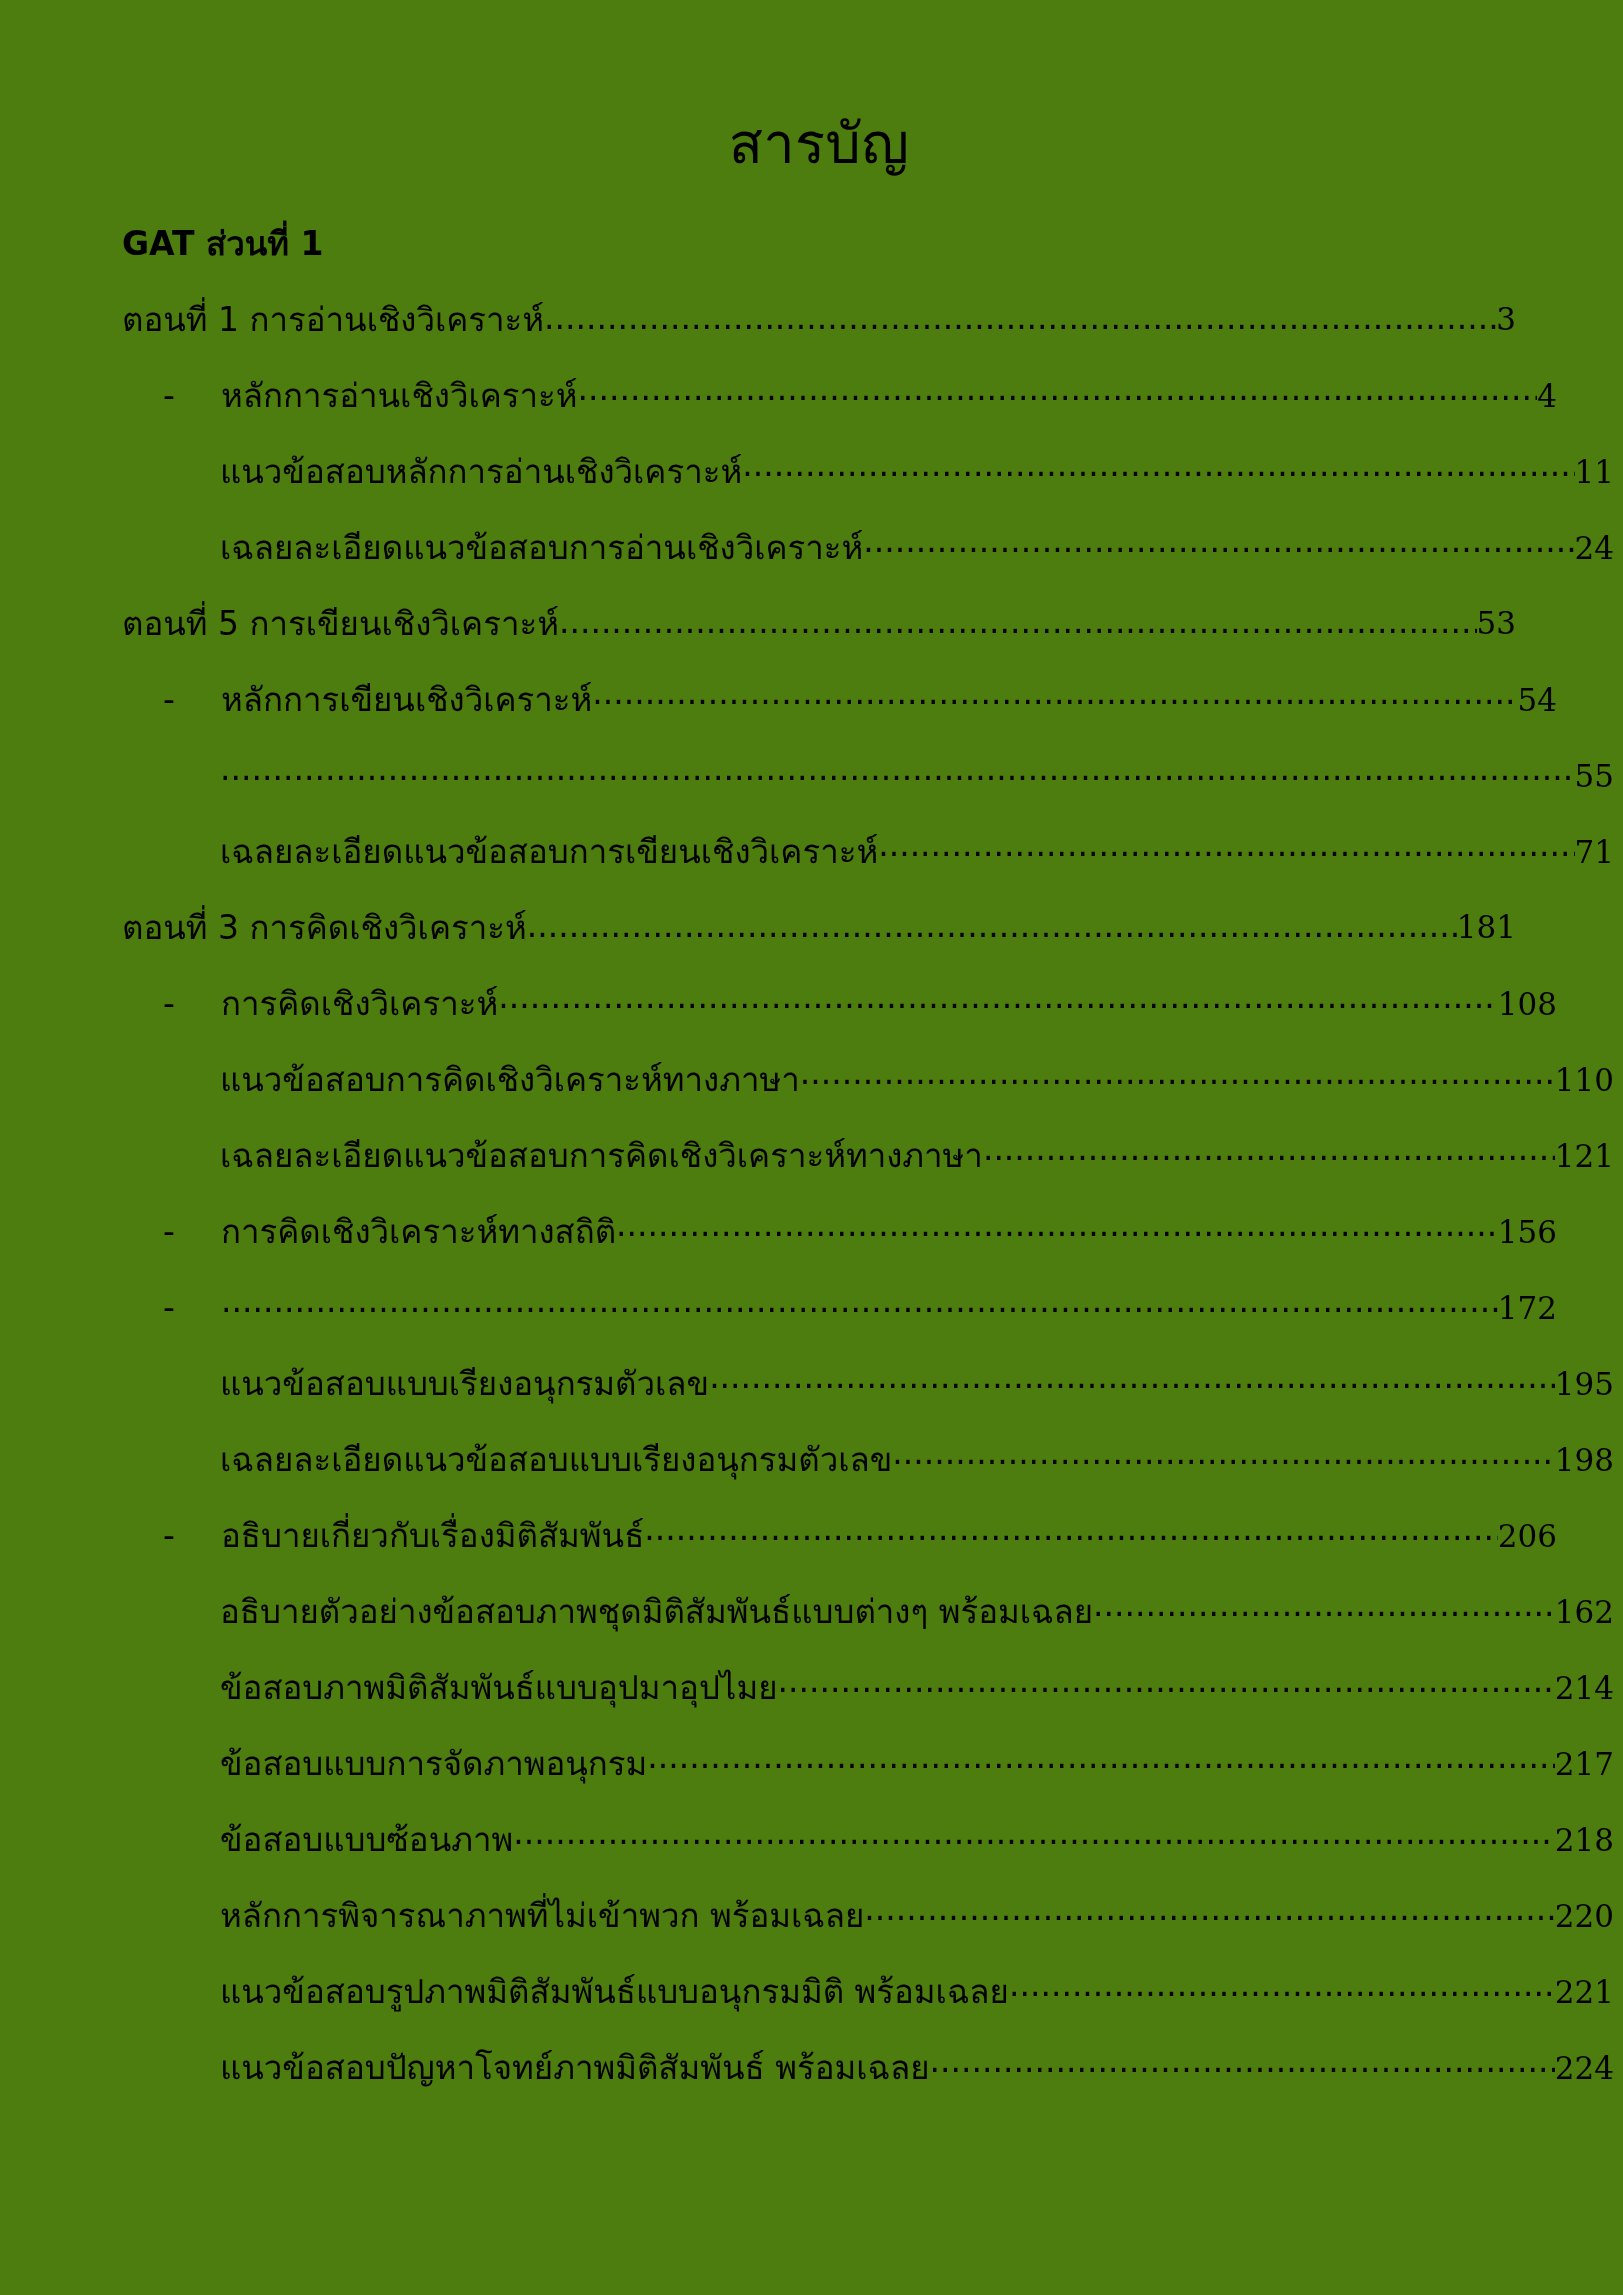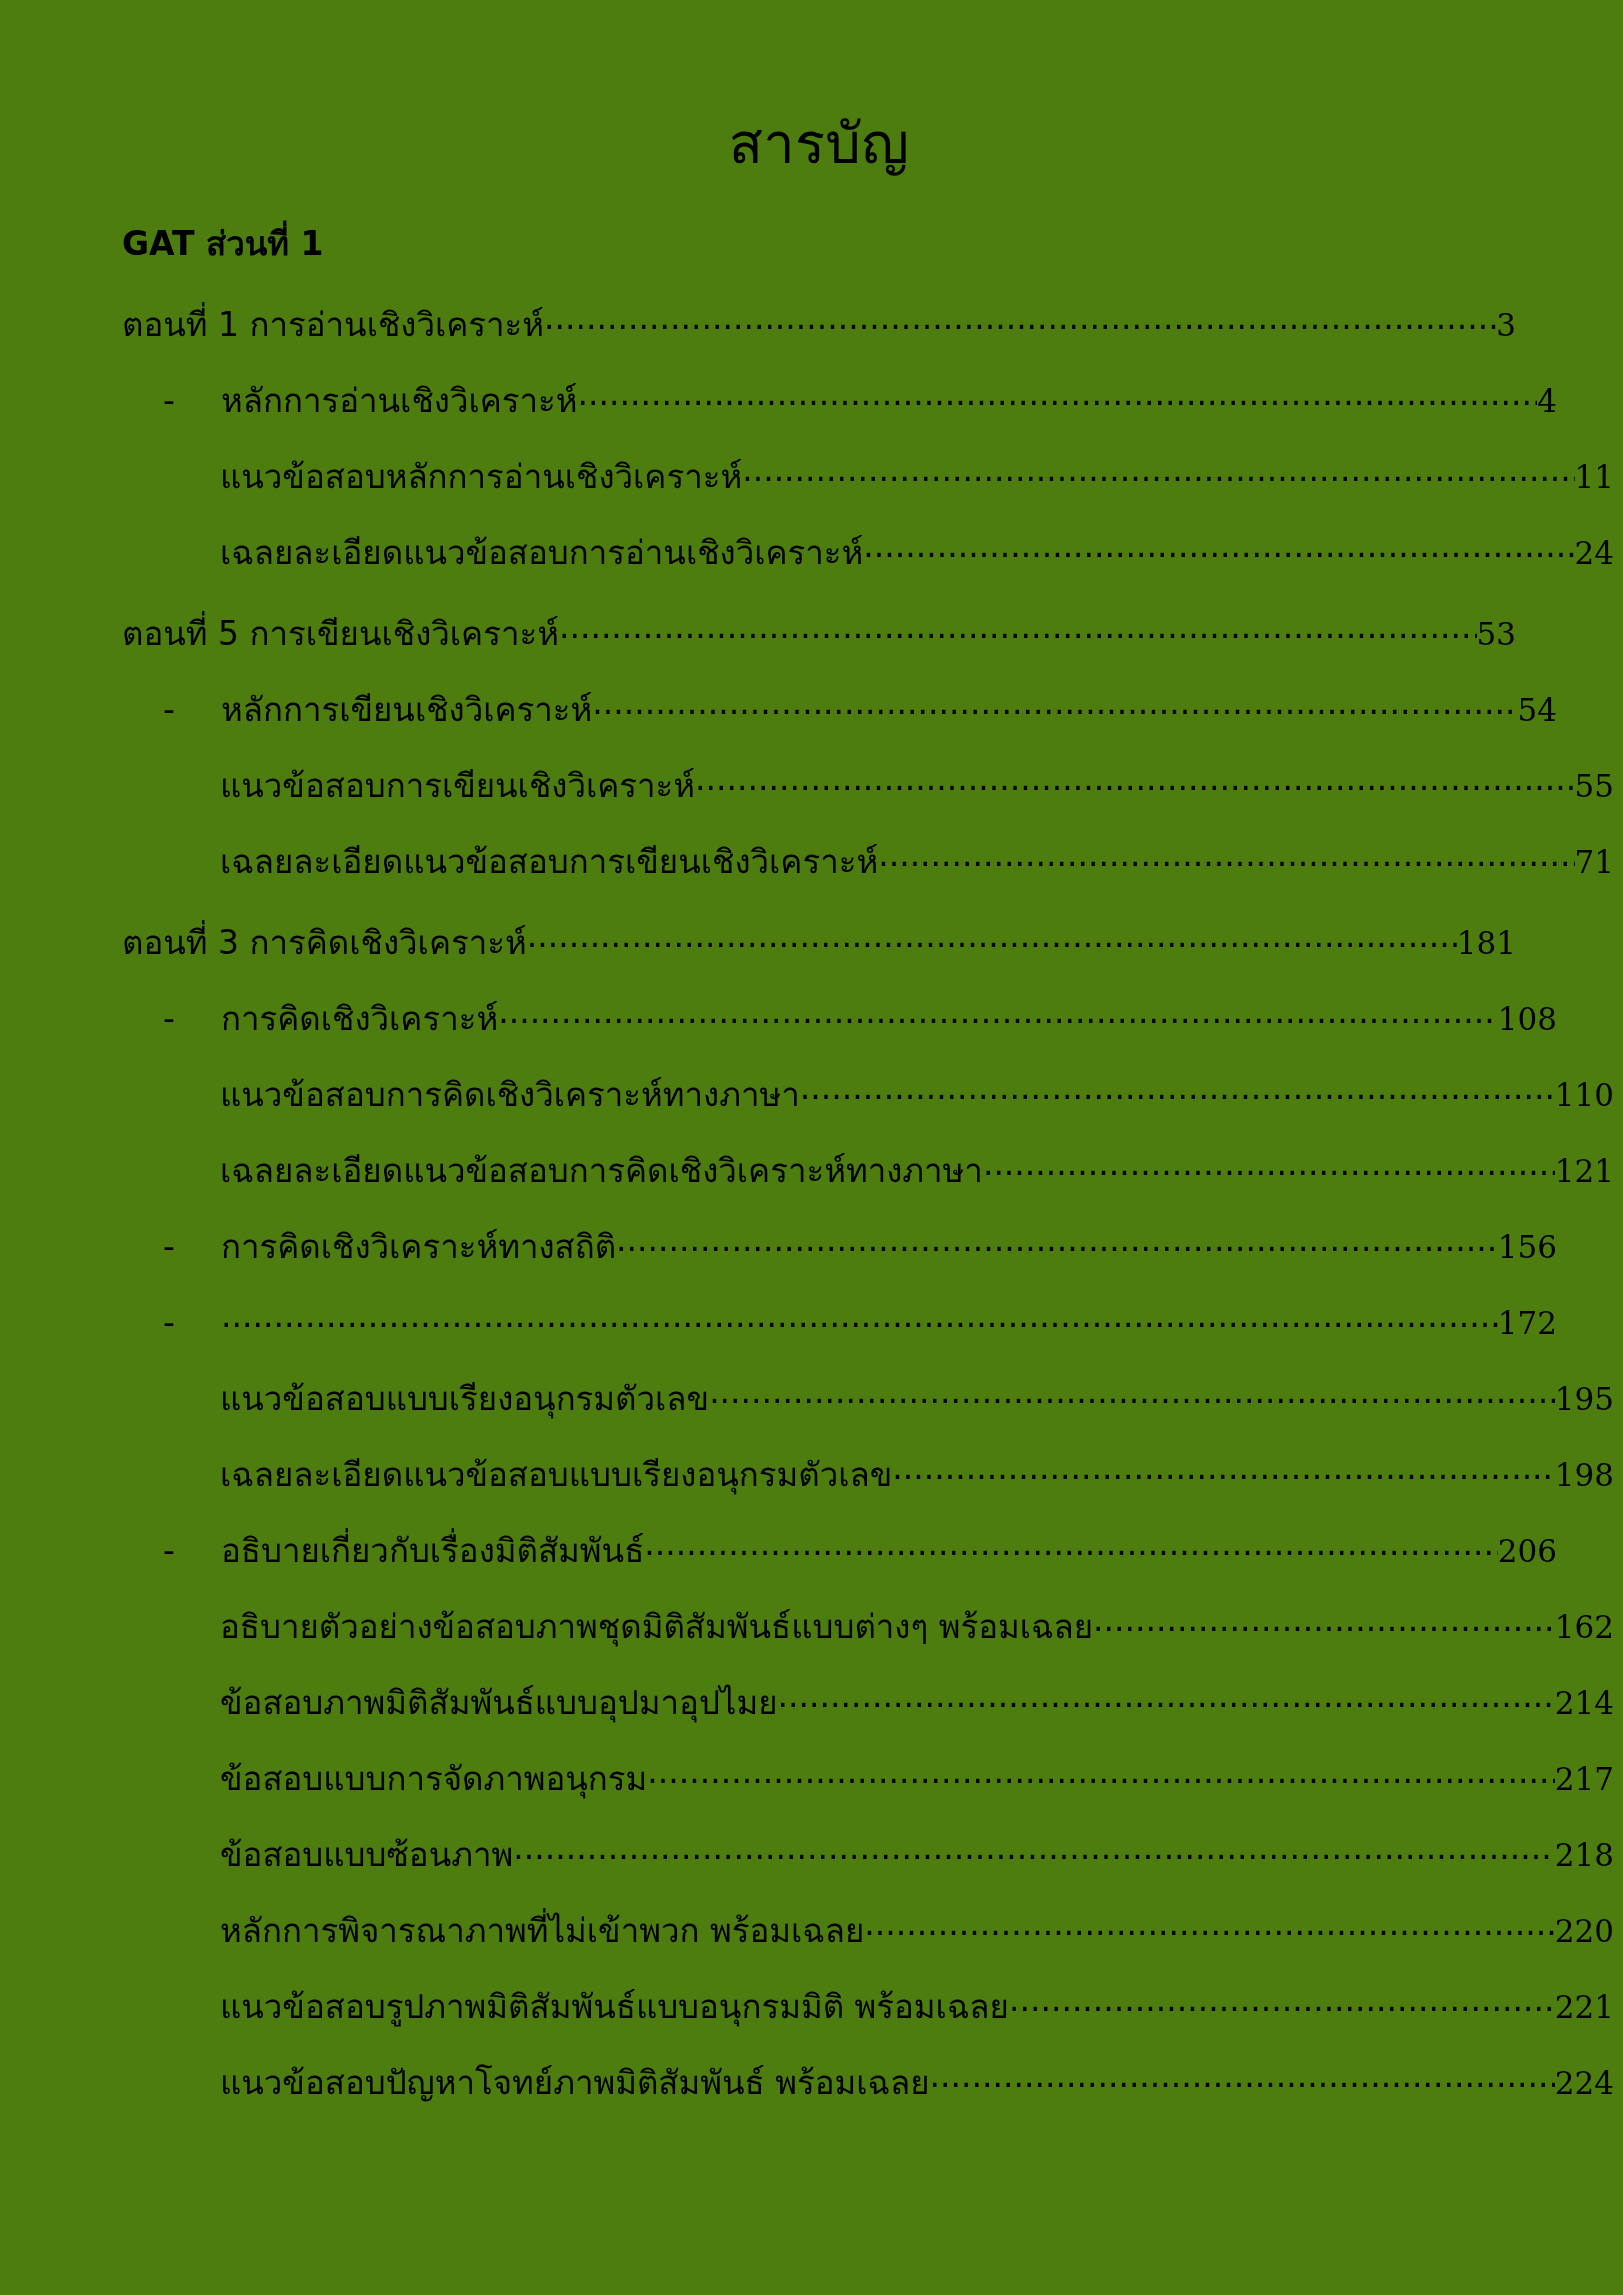--- a/index.html
+++ b/index.html
@@ -88,21 +88,21 @@
     color: #000;
   }
   .toc-row .pageno {
     flex: 0 0 auto;
     text-align: right;
     font-family: "DejaVu Serif", "Liberation Serif", serif;
     font-size: 31px;
   }
 
   
-  .lvl-section { padding-top: 43px; padding-left: 0px; }
+  .lvl-section { padding-top: 43px; padding-left: 0px; align-items: center; }
   .lvl-dash    { padding-top: 38px; padding-left: 41px; }
   .lvl-plain   { padding-top: 38px; padding-left: 98px; }
 
   .lvl-dash .bullet {
     width: 58px;
     padding-left: 0px;
   }
   .lvl-dash .label { padding-left: 0px; }
 </style>
 </head>
@@ -142,21 +142,20 @@
           <span class="leader"></span>
           <span class="pageno">53</span>
         </li>
         <li class="toc-row lvl-dash">
           <span class="bullet">-</span>
           <span class="label">หลักการเขียนเชิงวิเคราะห์</span>
           <span class="leader"></span>
           <span class="pageno">54</span>
         </li>
         <li class="toc-row lvl-plain">
-          <span class="label">แนวข้อสอบการเขียนเชิงวิเคราะห์</span>
           <span class="leader"></span>
           <span class="pageno">55</span>
         </li>
         <li class="toc-row lvl-plain">
           <span class="label">เฉลยละเอียดแนวข้อสอบการเขียนเชิงวิเคราะห์</span>
           <span class="leader"></span>
           <span class="pageno">71</span>
         </li>
         <li class="toc-row lvl-section">
           <span class="label">ตอนที่ 3 การคิดเชิงวิเคราะห์</span>

